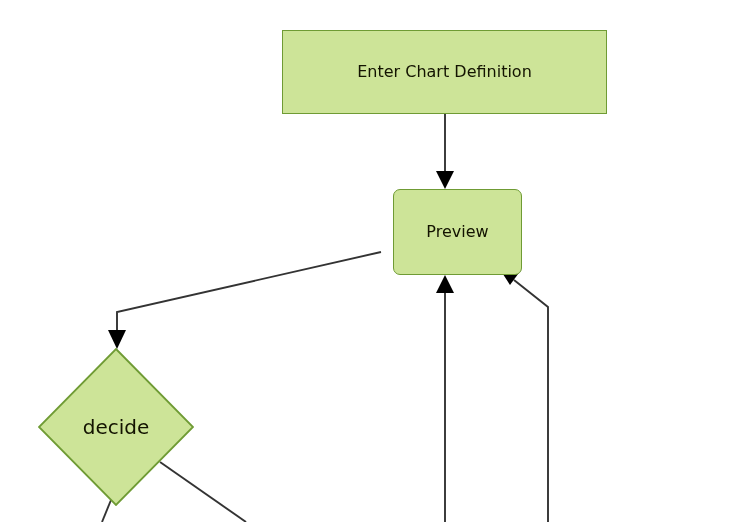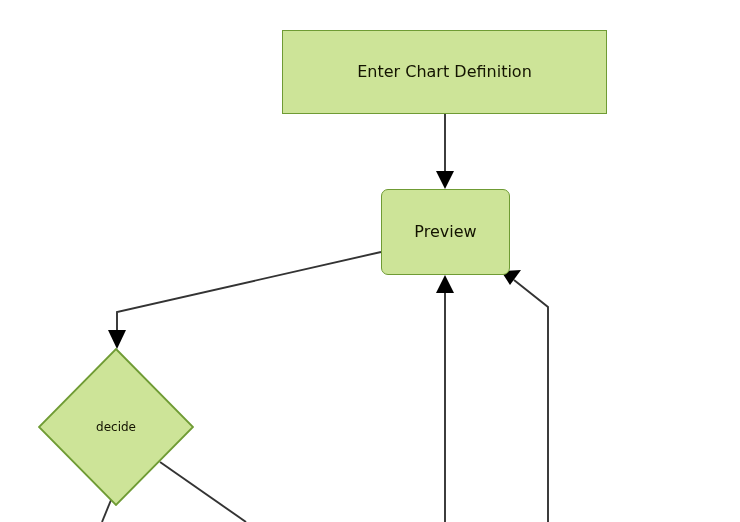--- a/index.html
+++ b/index.html
@@ -39,40 +39,41 @@
     white-space: nowrap;
   }
   .node-rect {
     background: #cde498;
     border: 1.4px solid #6f9b34;
   }
   .node-round {
     background: #cde498;
     border: 1.4px solid #6f9b34;
     border-radius: 7px;
+    margin-left: 12px;
   }
   .node-diamond-wrap {
     position: absolute;
     display: flex;
     align-items: center;
     justify-content: center;
   }
   .node-diamond-shape {
     position: absolute;
     left: 0;
     top: 0;
     width: 100%;
     height: 100%;
   }
   .node-diamond-label {
     position: relative;
     z-index: 2;
     color: #131300;
     font-family: "DejaVu Sans", sans-serif;
-    font-size: 12px;
+    font-size: 20px;
     white-space: nowrap;
   }
   .edge-path {
     fill: none;
     stroke: #333333;
     stroke-width: 1.9px;
   }
   .arrow-head {
     fill: #000000;
     stroke: none;

